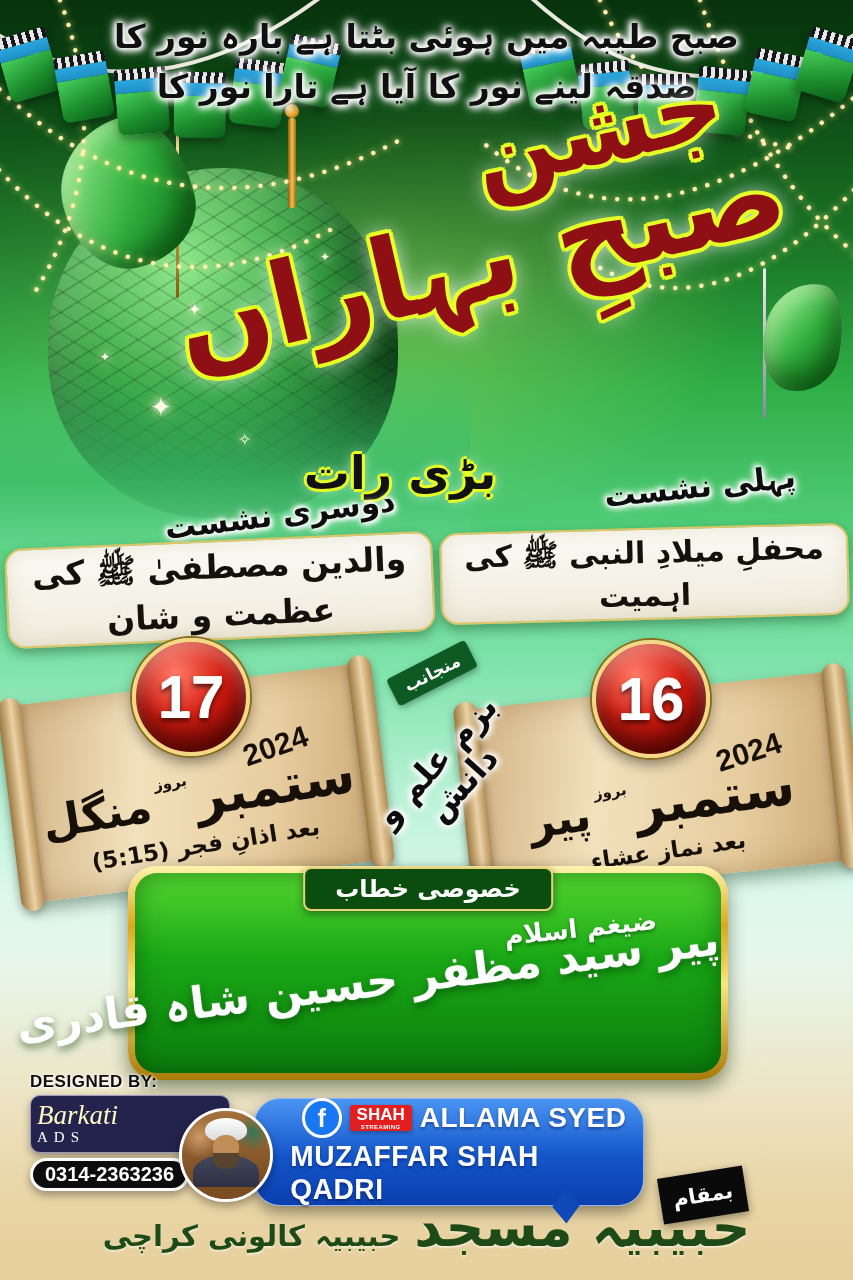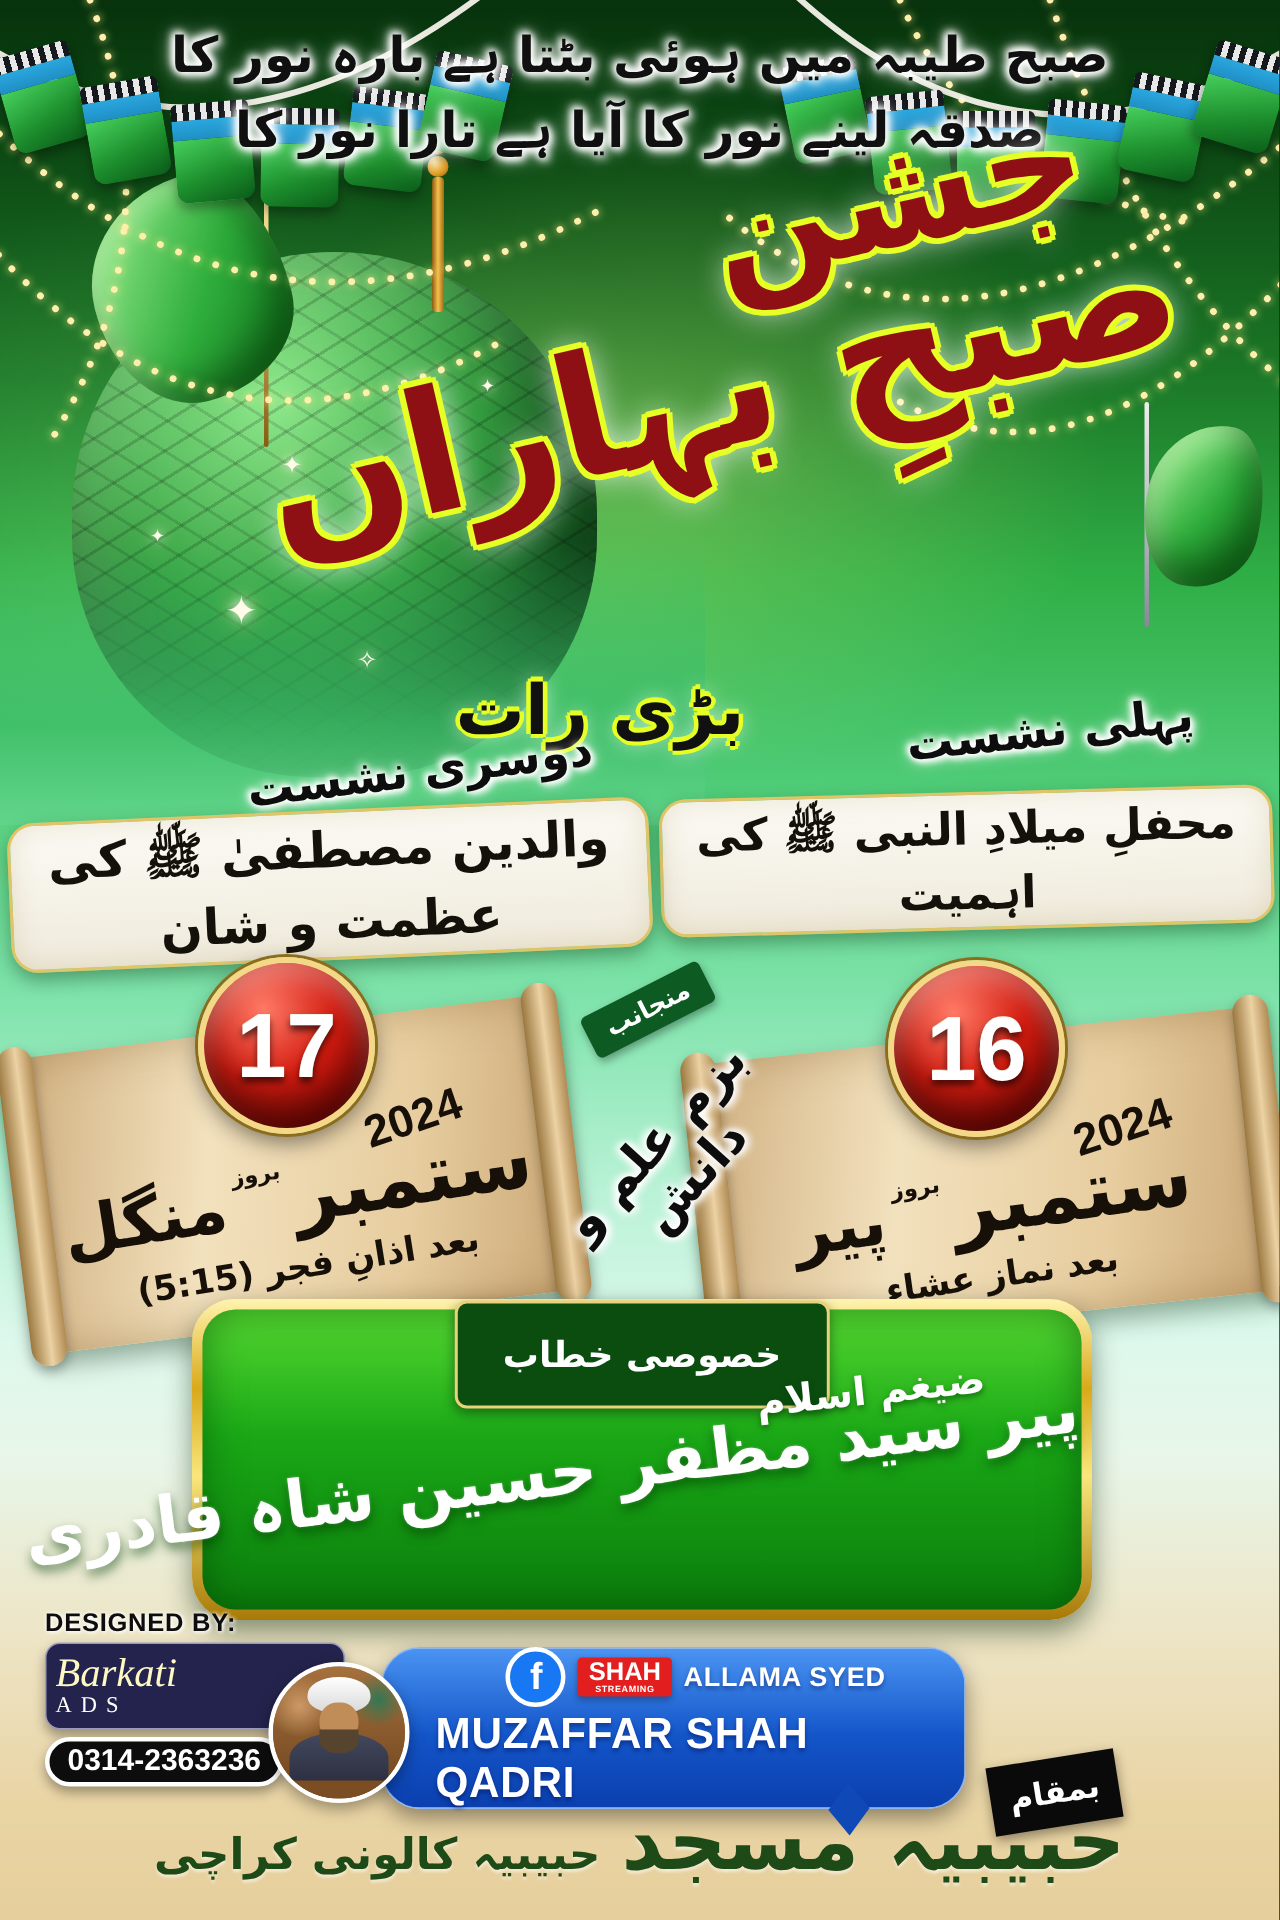--- a/index.html
+++ b/index.html
@@ -104,21 +104,21 @@
     text-shadow:0 0 4px #fff,0 0 8px #fff,2px 2px 6px #fff,-2px -2px 6px #fff;}
 
   
   .banner-outer{left:128px;top:866px;width:600px;height:214px;border-radius:28px;padding:7px;box-sizing:border-box;
     background:linear-gradient(180deg,#fff3ae,#d9a91a 28%,#f9e67c 55%,#a87a08 100%);
     box-shadow:0 8px 18px rgba(0,30,0,.45);}
   .banner-inner{width:100%;height:100%;border-radius:22px;position:relative;
     background:linear-gradient(180deg,#55d831 0%,#1aa816 42%,#0b7d0c 100%);
     box-shadow:inset 0 0 26px rgba(0,60,0,.5);}
   .banner-pill{position:absolute;left:50%;top:-6px;transform:translateX(-50%);
-    background:#0a4d0f;border:2px solid #e8d27a;border-radius:8px;padding:20px 30px;
+    background:#0a4d0f;border:2px solid #e8d27a;border-radius:8px;padding:6px 30px;
     color:#fff;font-size:24px;font-weight:bold;white-space:nowrap;box-shadow:0 3px 8px rgba(0,0,0,.4);}
   .banner-honorific{position:absolute;top:40px;right:64px;color:#fff;font-size:26px;font-weight:bold;
     transform:rotate(-6deg);text-shadow:0 2px 4px rgba(0,60,0,.6);}
   .banner-name{position:absolute;top:76px;left:0;right:0;text-align:center;transform:rotate(-7deg);
     color:#fff;font-size:44px;font-weight:bold;white-space:nowrap;
     text-shadow:0 4px 8px rgba(0,60,0,.6),0 0 2px rgba(255,255,255,.4);}
 
   
   .designed{left:30px;top:1072px;width:200px;text-align:left;}
   .designed .lbl{color:#0d0d0d;font-weight:bold;font-size:17px;letter-spacing:.5px;
@@ -152,21 +152,21 @@
     display:flex;flex-direction:column;align-items:center;justify-content:center;padding-left:30px;box-sizing:border-box;}
   .bluebar .tail{position:absolute;left:300px;bottom:-12px;width:22px;height:22px;background:#0f49b8;
     transform:rotate(50deg) skew(14deg);}
   .row1{display:flex;align-items:center;gap:8px;}
   .fb{width:34px;height:34px;border-radius:50%;background:#1877f2;border:3px solid #fff;color:#fff;
     font-weight:bold;font-size:25px;display:flex;align-items:center;justify-content:center;line-height:1;}
   .livebadge{background:#e31e1e;color:#fff;border-radius:3px;padding:1px 7px 8px;position:relative;
     font-weight:bold;font-size:17px;line-height:1;box-shadow:0 2px 4px rgba(0,0,0,.3);}
   .livebadge .streaming{position:absolute;left:4px;right:4px;bottom:1px;font-size:6px;font-weight:bold;
     letter-spacing:.4px;text-align:center;}
-  .bname1{color:#fff;font-weight:bold;font-size:18px;letter-spacing:.5px;text-shadow:0 2px 3px rgba(0,0,60,.4);}
+  .bname1{color:#fff;font-weight:bold;font-size:28px;letter-spacing:.5px;text-shadow:0 2px 3px rgba(0,0,60,.4);}
   .bname2{color:#fff;font-weight:bold;font-size:29px;letter-spacing:.5px;margin-top:2px;
     text-shadow:0 2px 3px rgba(0,0,60,.4);transform:scaleX(.97);}
 
   .venue-label{left:660px;top:1172px;width:86px;height:46px;background:#0a0a0a;color:#fff;z-index:6;
     transform:rotate(-9deg);display:flex;align-items:center;justify-content:center;font-size:21px;font-weight:bold;
     box-shadow:0 3px 8px rgba(0,0,0,.4);}
   .venue{left:0;top:1196px;width:853px;display:flex;direction:rtl;align-items:baseline;justify-content:center;
     gap:14px;color:#1d4a17;text-shadow:0 2px 2px rgba(255,255,255,.5);}
   .venue .vname{font-size:54px;font-weight:bold;}
   .venue .vaddr{font-size:29px;font-weight:bold;}

